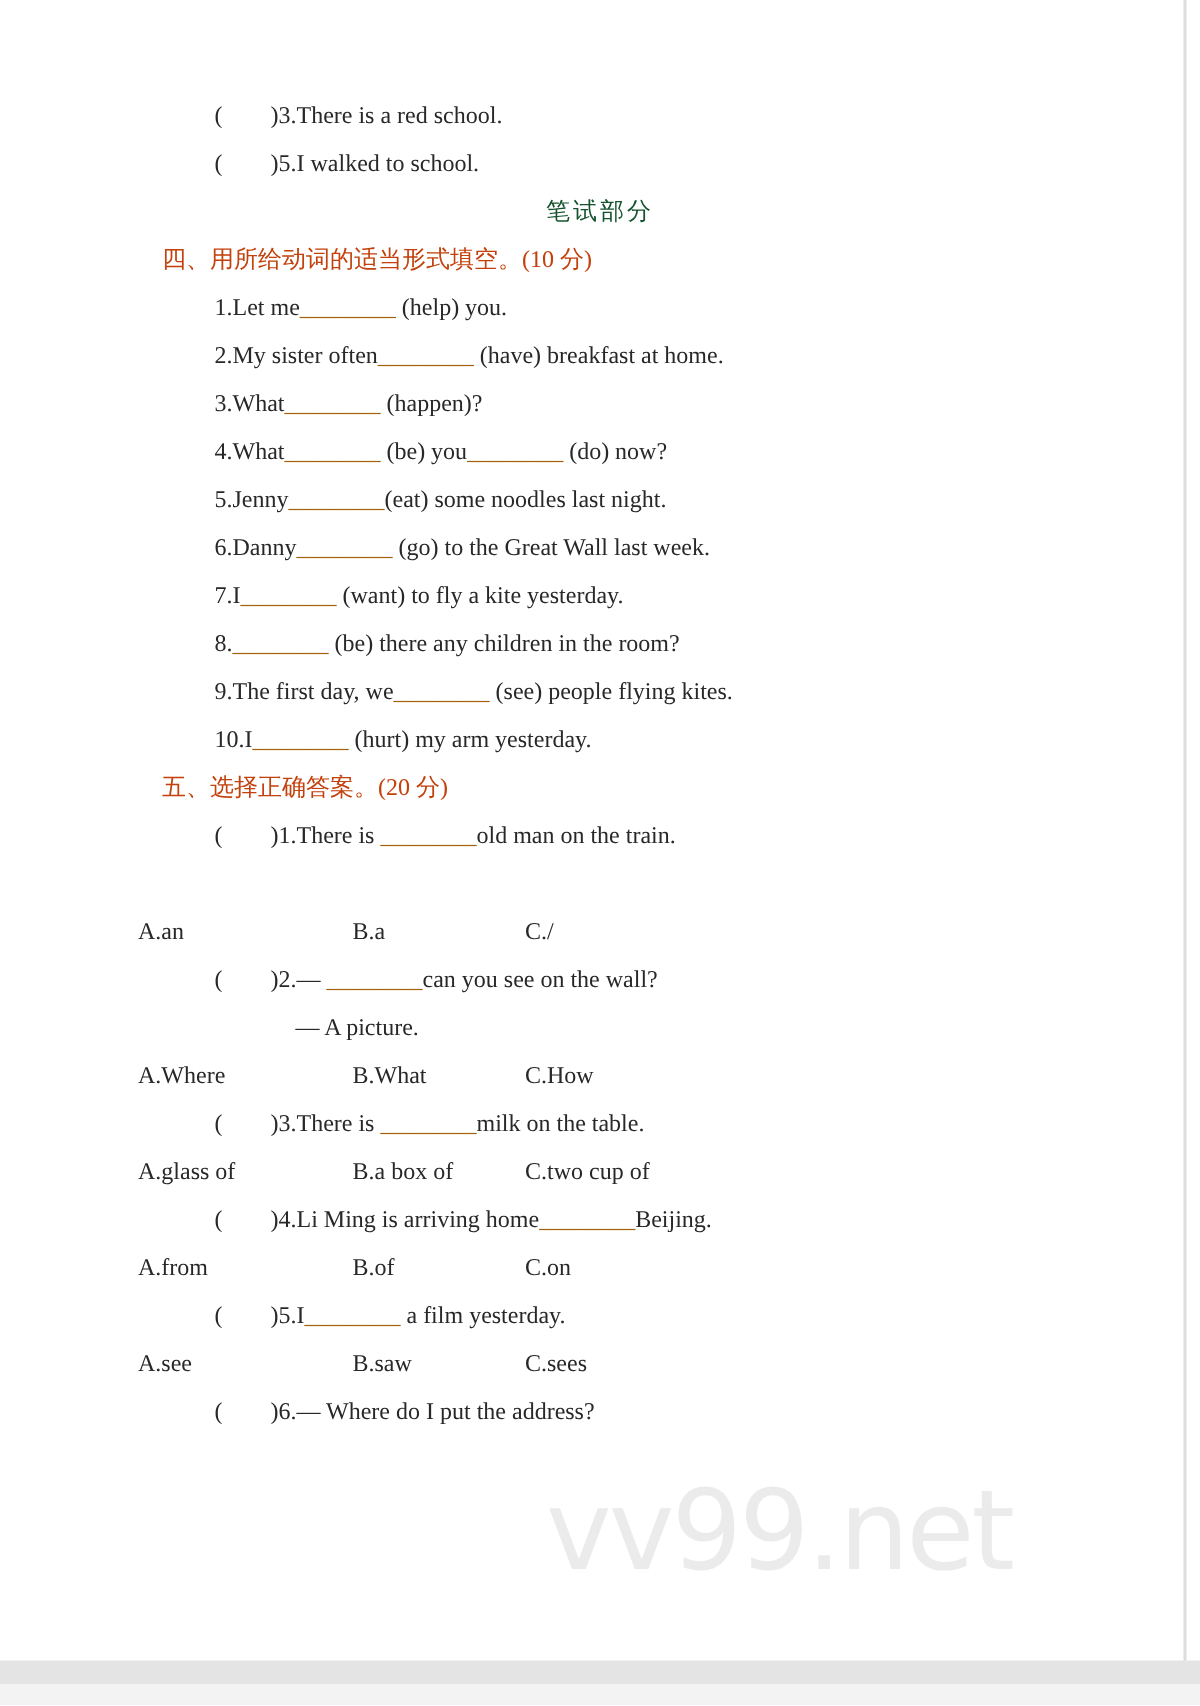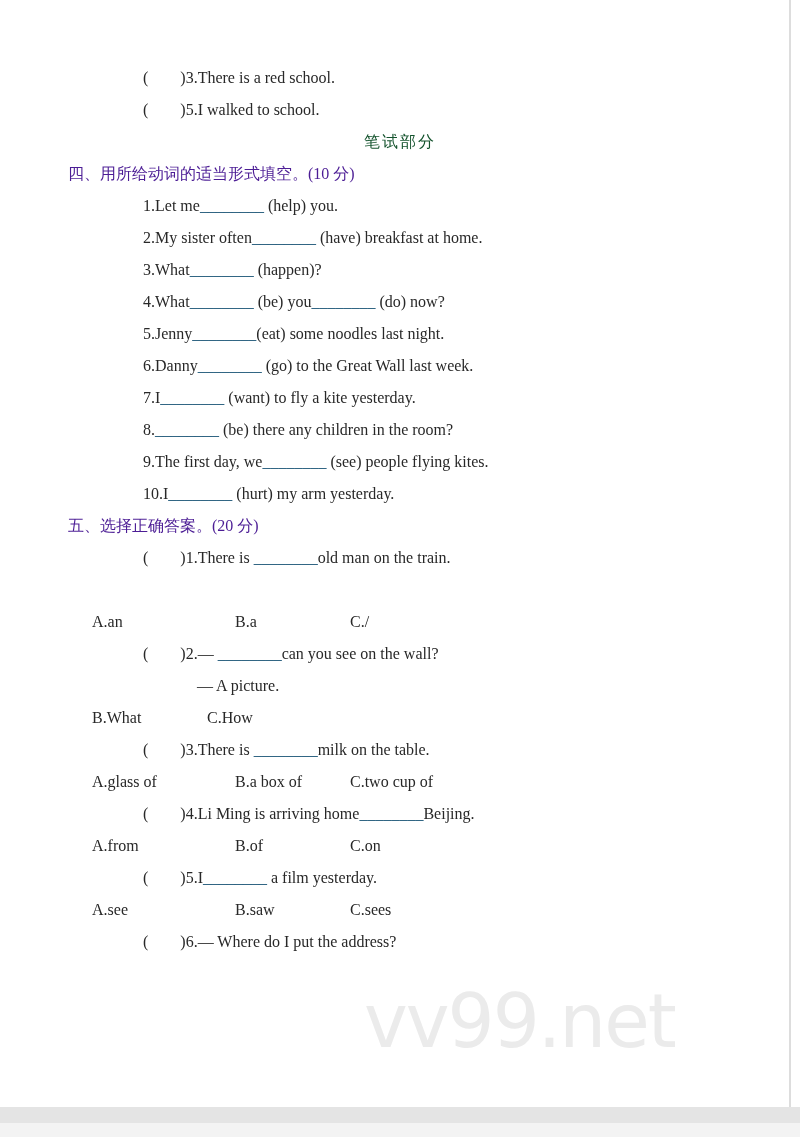--- a/index.html
+++ b/index.html
@@ -3,29 +3,29 @@
 <meta charset="utf-8">
 <style>
   html,body{margin:0;padding:0;background:#ffffff;}
   .page{
     position:relative;width:800px;height:1137px;background:#ffffff;overflow:hidden;
     font-family:"Liberation Serif","DejaVu Serif",serif;font-size:16px;color:#282828;
   }
   .flow{position:absolute;left:0;top:62px;right:0;}
   .line{height:32px;line-height:32px;white-space:pre;}
   .indent-item{padding-left:143px;}
-  .section-heading{padding-left:68px;color:#4c1d95;}
+  .section-heading{padding-left:108px;color:#c2410c;}
   .center-title{text-align:center;color:#14532d;letter-spacing:2px;}
   .indent-reply{padding-left:197px;}
   .options-row{display:flex;padding-left:92px;}
   .options-row .opt{white-space:pre;}
   .opt-a{width:143px;}
   .opt-b{width:115px;}
   .spacer{height:32px;}
-  .blank{color:#0c4a6e;letter-spacing:0px;}
+  .blank{color:#a16207;letter-spacing:0px;}
   .watermark{
     position:absolute;left:364px;top:984px;line-height:1;
     font-family:"DejaVu Sans","Liberation Sans",sans-serif;font-weight:normal;
     font-size:74px;color:#ebebeb;letter-spacing:-2px;user-select:none;
   }
   .right-line{position:absolute;top:0;height:1110px;left:789px;width:2px;background:#dddddd;}
   .bottom-band{position:absolute;left:0;right:0;top:1107px;height:16px;background:#e4e4e4;}
   .bottom-foot{position:absolute;left:0;right:0;top:1123px;height:14px;background:#f3f3f3;}
 </style>
 </head>
@@ -46,21 +46,21 @@
       <div class="line indent-item">7.I<span class="blank">________</span> (want) to fly a kite yesterday.</div>
       <div class="line indent-item">8.<span class="blank">________</span> (be) there any children in the room?</div>
       <div class="line indent-item">9.The first day, we<span class="blank">________</span> (see) people flying kites.</div>
       <div class="line indent-item">10.I<span class="blank">________</span> (hurt) my arm yesterday.</div>
       <div class="line section-heading">五、选择正确答案。(20 分)</div>
       <div class="line indent-item">(  )1.There is <span class="blank">________</span>old man on the train.</div>
       <div class="line spacer"></div>
       <div class="line options-row"><span class="opt opt-a">A.an</span><span class="opt opt-b">B.a</span><span class="opt opt-c">C./</span></div>
       <div class="line indent-item">(  )2.— <span class="blank">________</span>can you see on the wall?</div>
       <div class="line indent-reply">— A picture.</div>
-      <div class="line options-row"><span class="opt opt-b">B.What</span><span class="opt opt-c">C.How</span></div>
+      <div class="line options-row"><span class="opt opt-a">A.Where</span><span class="opt opt-b">B.What</span><span class="opt opt-c">C.How</span></div>
       <div class="line indent-item">(  )3.There is <span class="blank">________</span>milk on the table.</div>
       <div class="line options-row"><span class="opt opt-a">A.glass of</span><span class="opt opt-b">B.a box of</span><span class="opt opt-c">C.two cup of</span></div>
       <div class="line indent-item">(  )4.Li Ming is arriving home<span class="blank">________</span>Beijing.</div>
       <div class="line options-row"><span class="opt opt-a">A.from</span><span class="opt opt-b">B.of</span><span class="opt opt-c">C.on</span></div>
       <div class="line indent-item">(  )5.I<span class="blank">________</span> a film yesterday.</div>
       <div class="line options-row"><span class="opt opt-a">A.see</span><span class="opt opt-b">B.saw</span><span class="opt opt-c">C.sees</span></div>
       <div class="line indent-item">(  )6.— Where do I put the address?</div>
     </div>
   <div class="watermark">vv99.net</div>
   <div class="right-line"></div>

